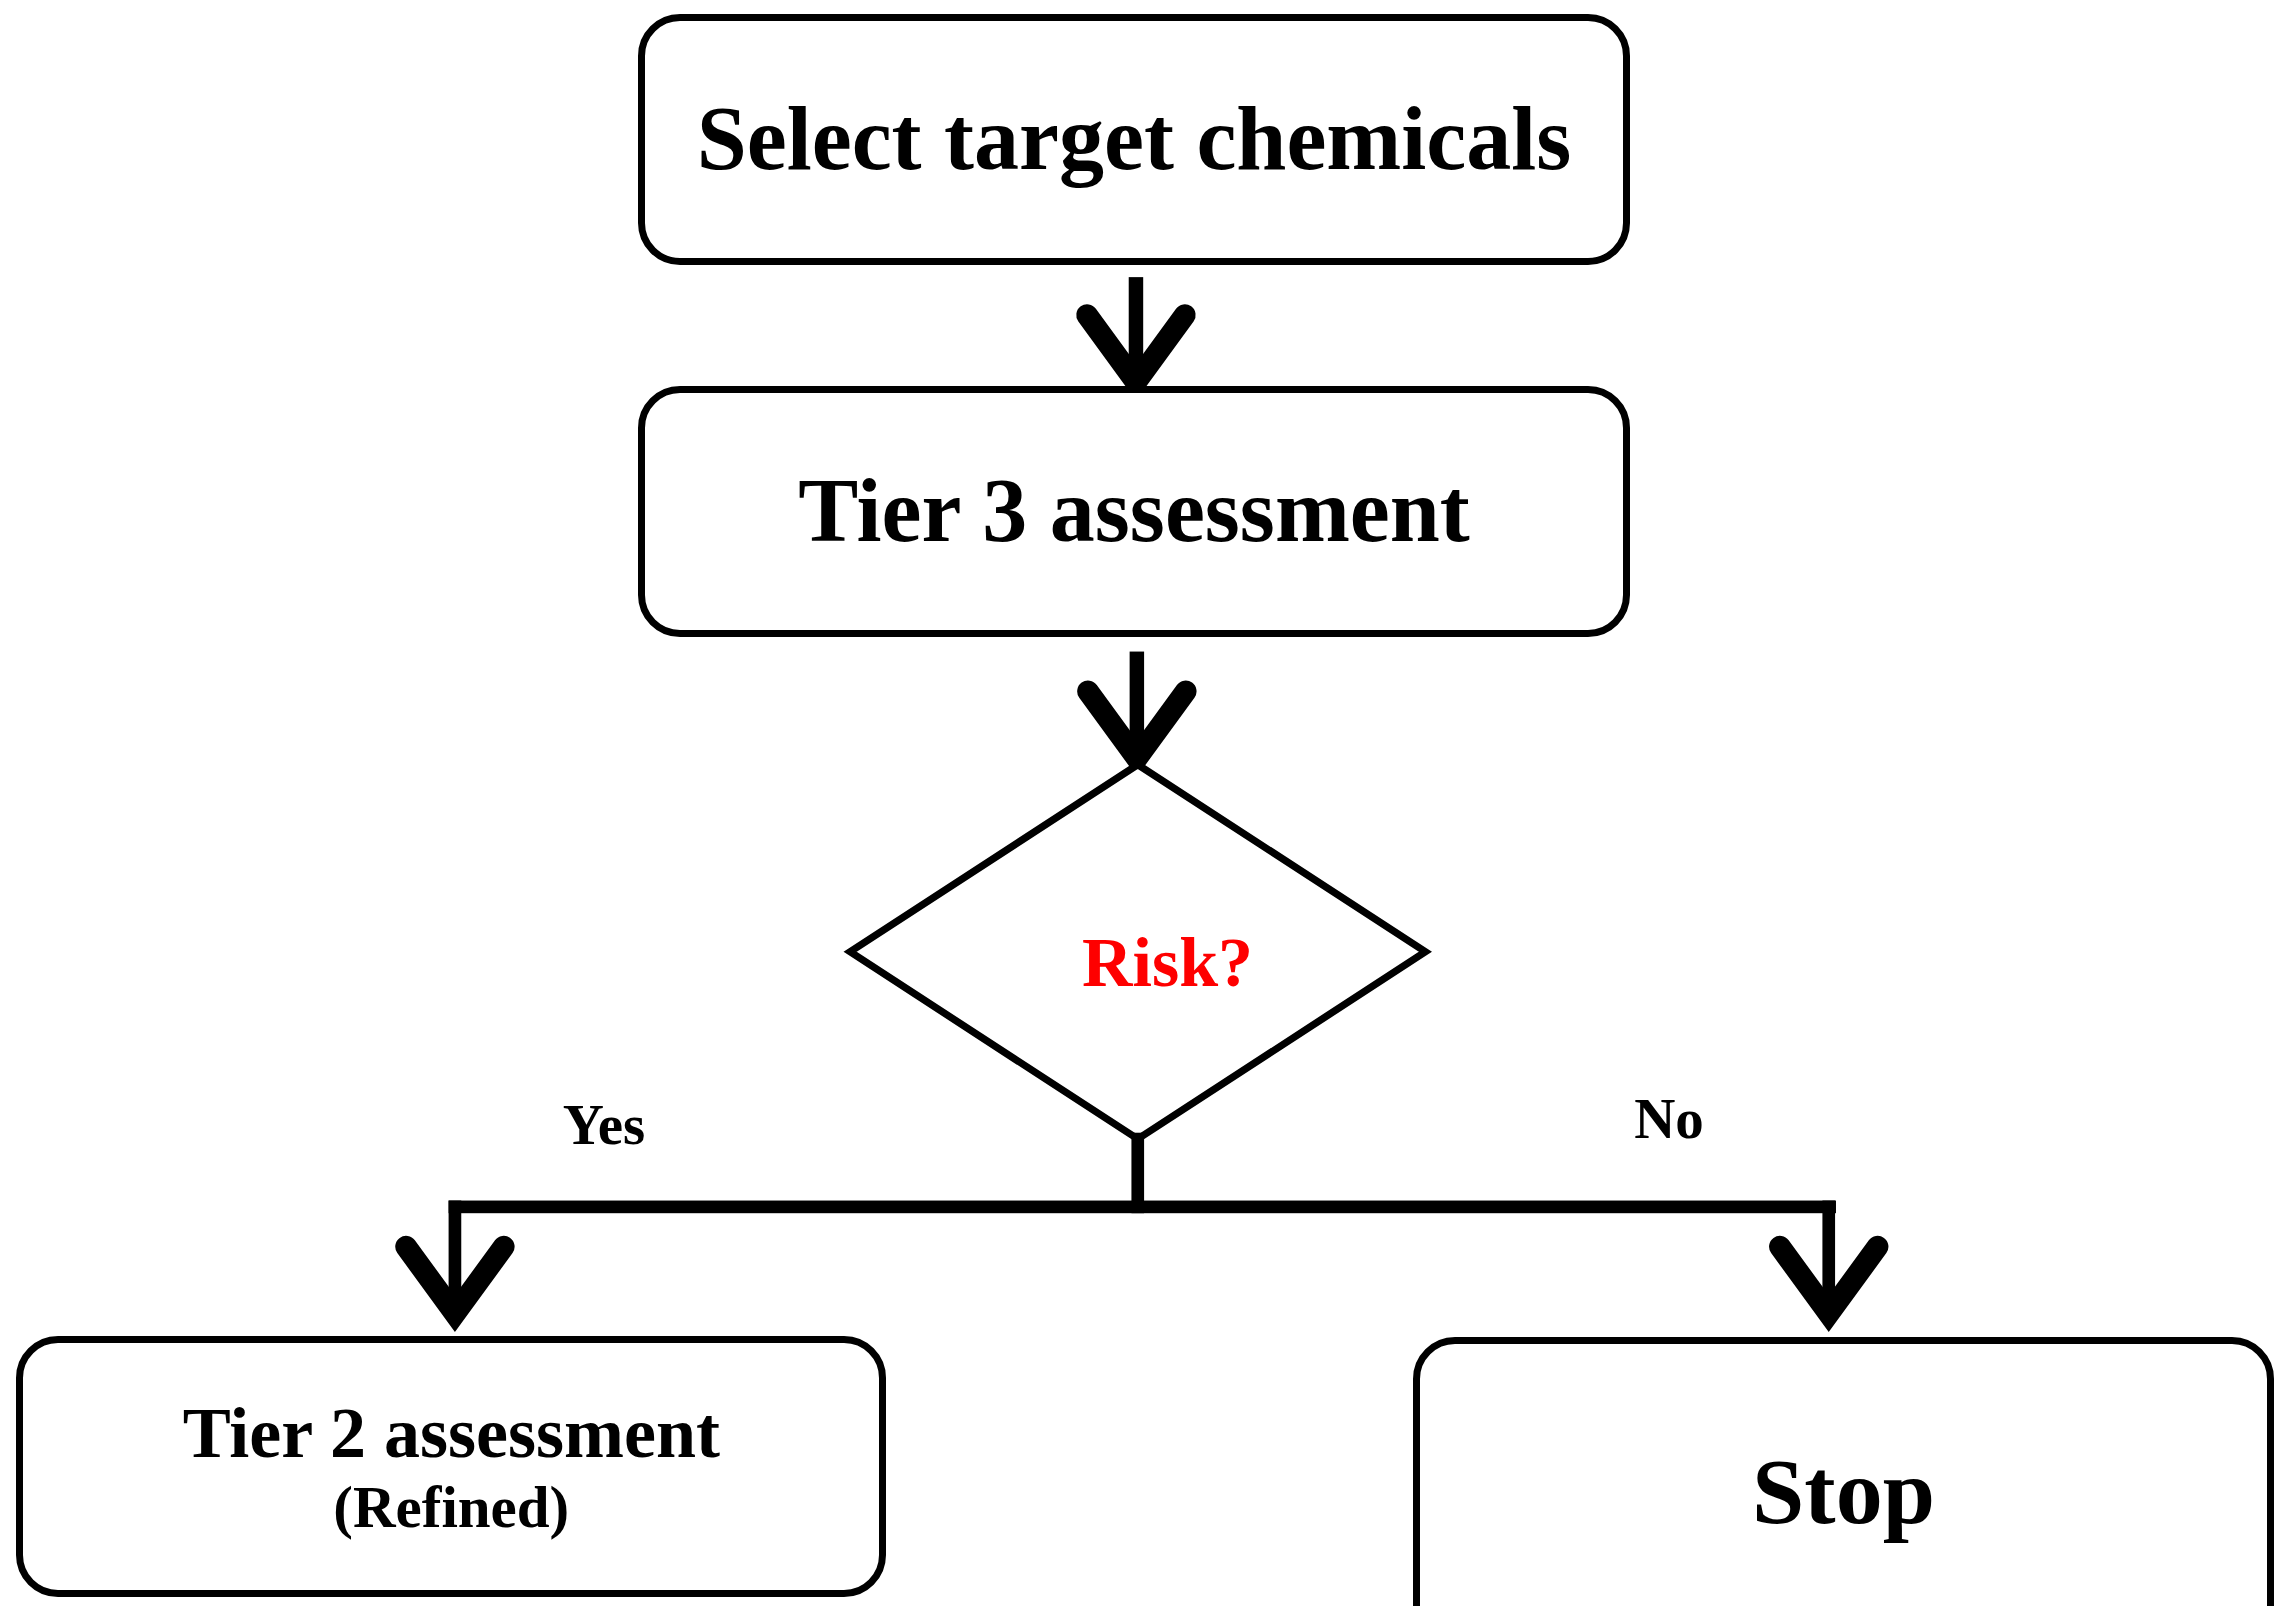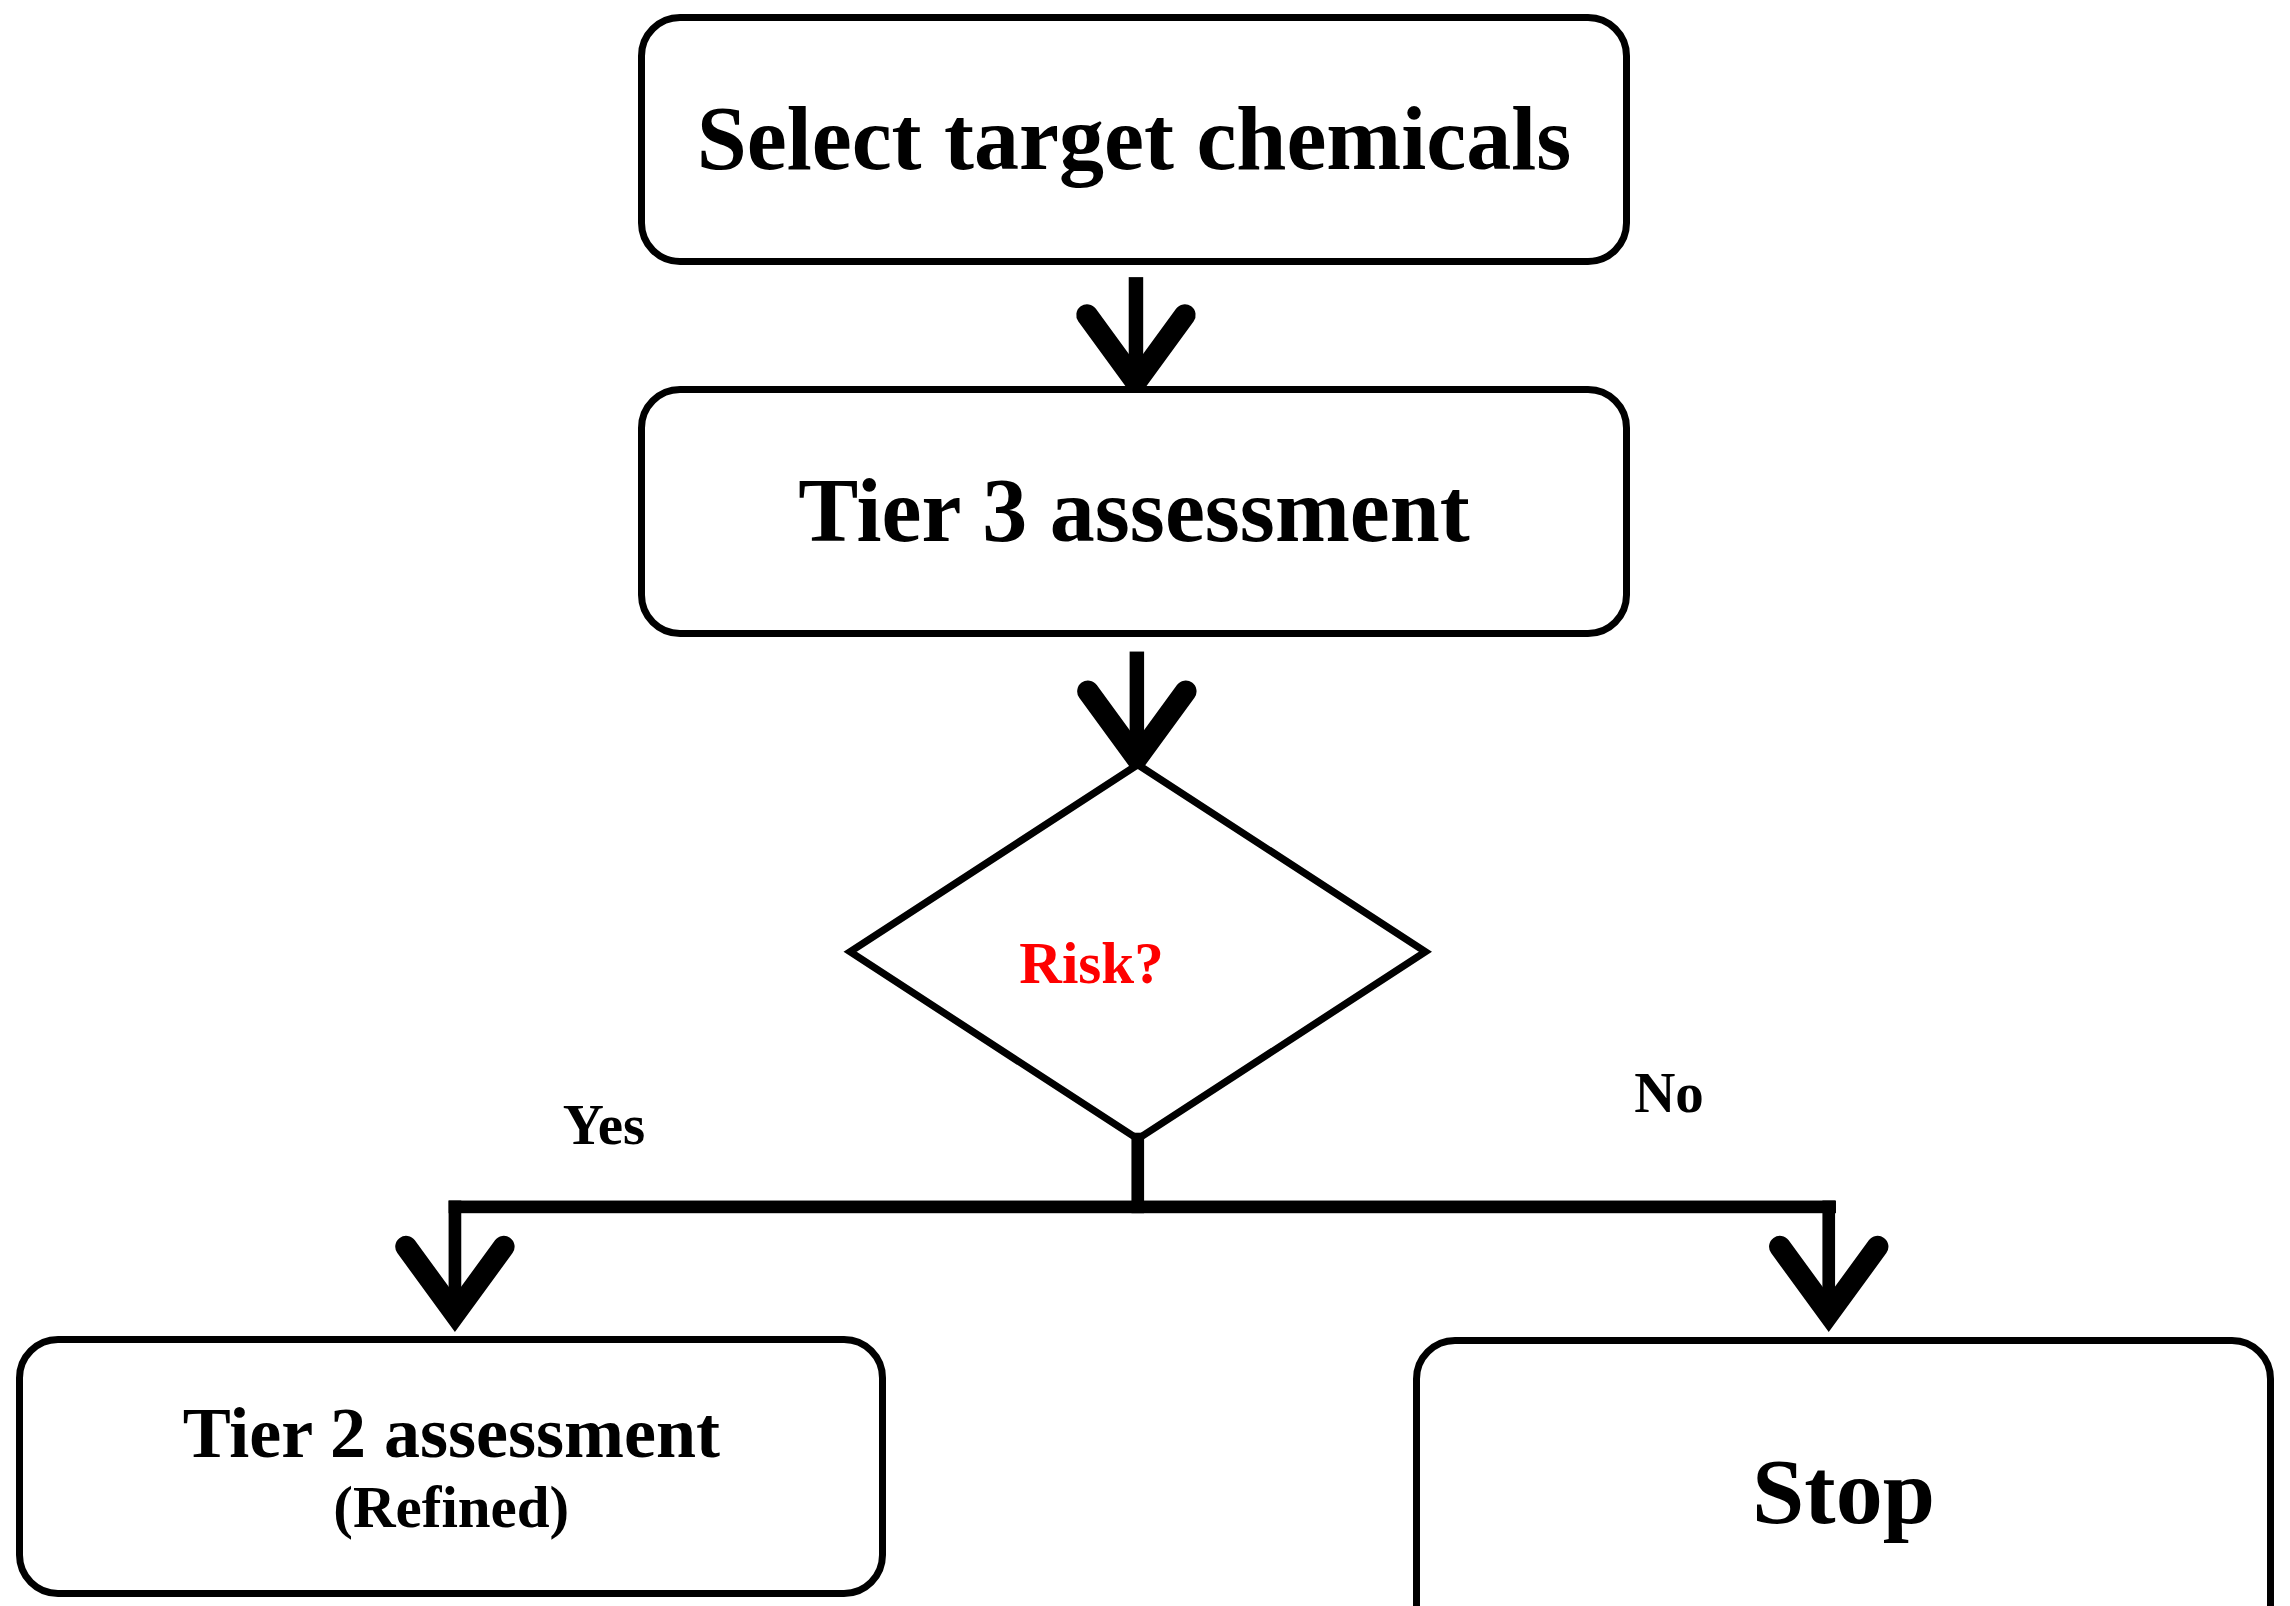--- a/index.html
+++ b/index.html
@@ -42,41 +42,41 @@
   #stop-node     { left: 1413px; top: 1337px; width: 861px;  height: 310px; }
 
   .node-title    { font-size: 90px; }
   .node-subtitle { font-size: 81px; }
   #tier2-node .node-title    { font-size: 72px; }
   #tier2-node .node-subtitle { font-size: 59px; }
   #stop-node  .node-title    { font-size: 94px; }
 
   #decision-label {
     position: absolute;
-    left: 804px; top: 764px;
+    left: 880px; top: 764px;
     width: 575px; height: 375px;
     display: flex;
     align-items: center;
     justify-content: center;
     padding-top: 23.5px;
     box-sizing: border-box;
     color: #fe0000;
-    font-size: 59px;
+    font-size: 70px;
     font-weight: bold;
   }
   .branch-label {
     position: absolute;
     transform: translate(-50%, -50%);
     color: #000000;
     font-size: 57px;
     font-weight: bold;
     white-space: nowrap;
   }
   #yes-label { left: 604px;  top: 1124px; }
-  #no-label  { left: 1669px; top: 1092px; }
+  #no-label  { left: 1669px; top: 1118px; }
 </style>
 </head>
 <body>
 
 <div id="figure-canvas">
 
   <svg id="connector-layer" viewBox="0 0 2532 1776" xmlns="http://www.w3.org/2000/svg">
     <defs>
       <path id="arrowhead-shape" d="M -54,-74 L 0,0 L 54,-74" fill="none" stroke="#000000" stroke-width="24" stroke-linecap="round" stroke-linejoin="miter"></path>
     </defs>

